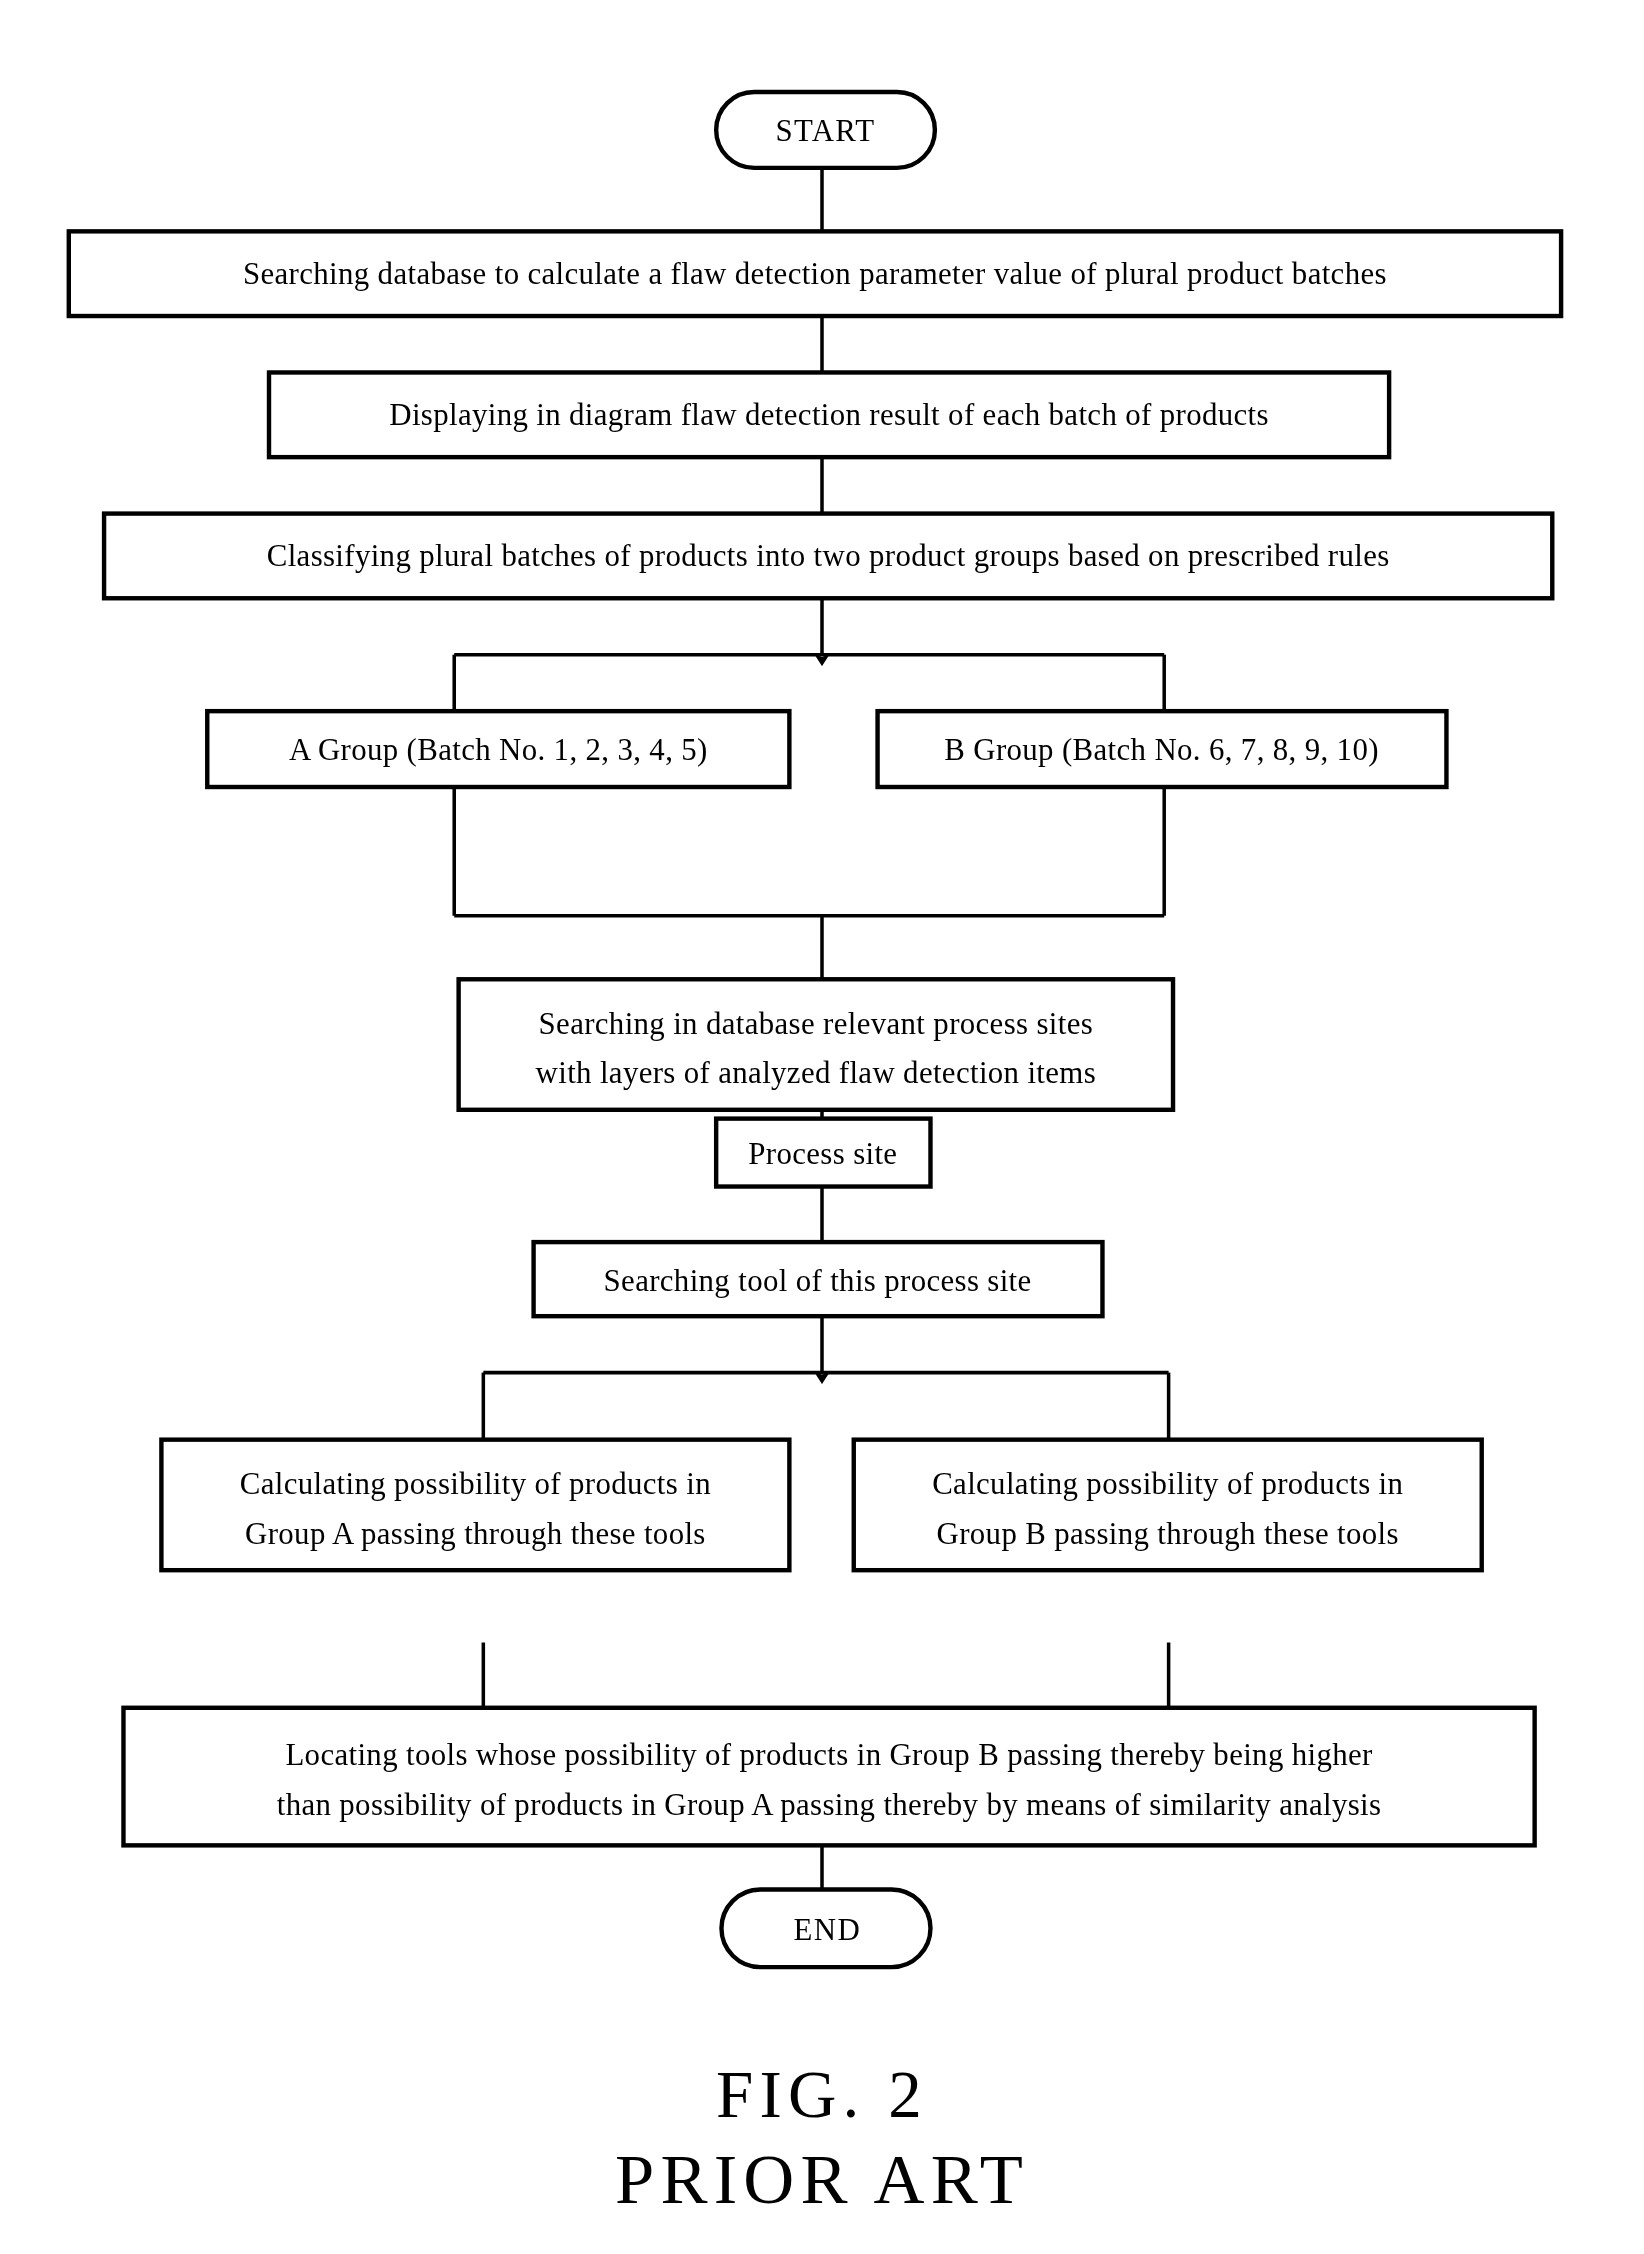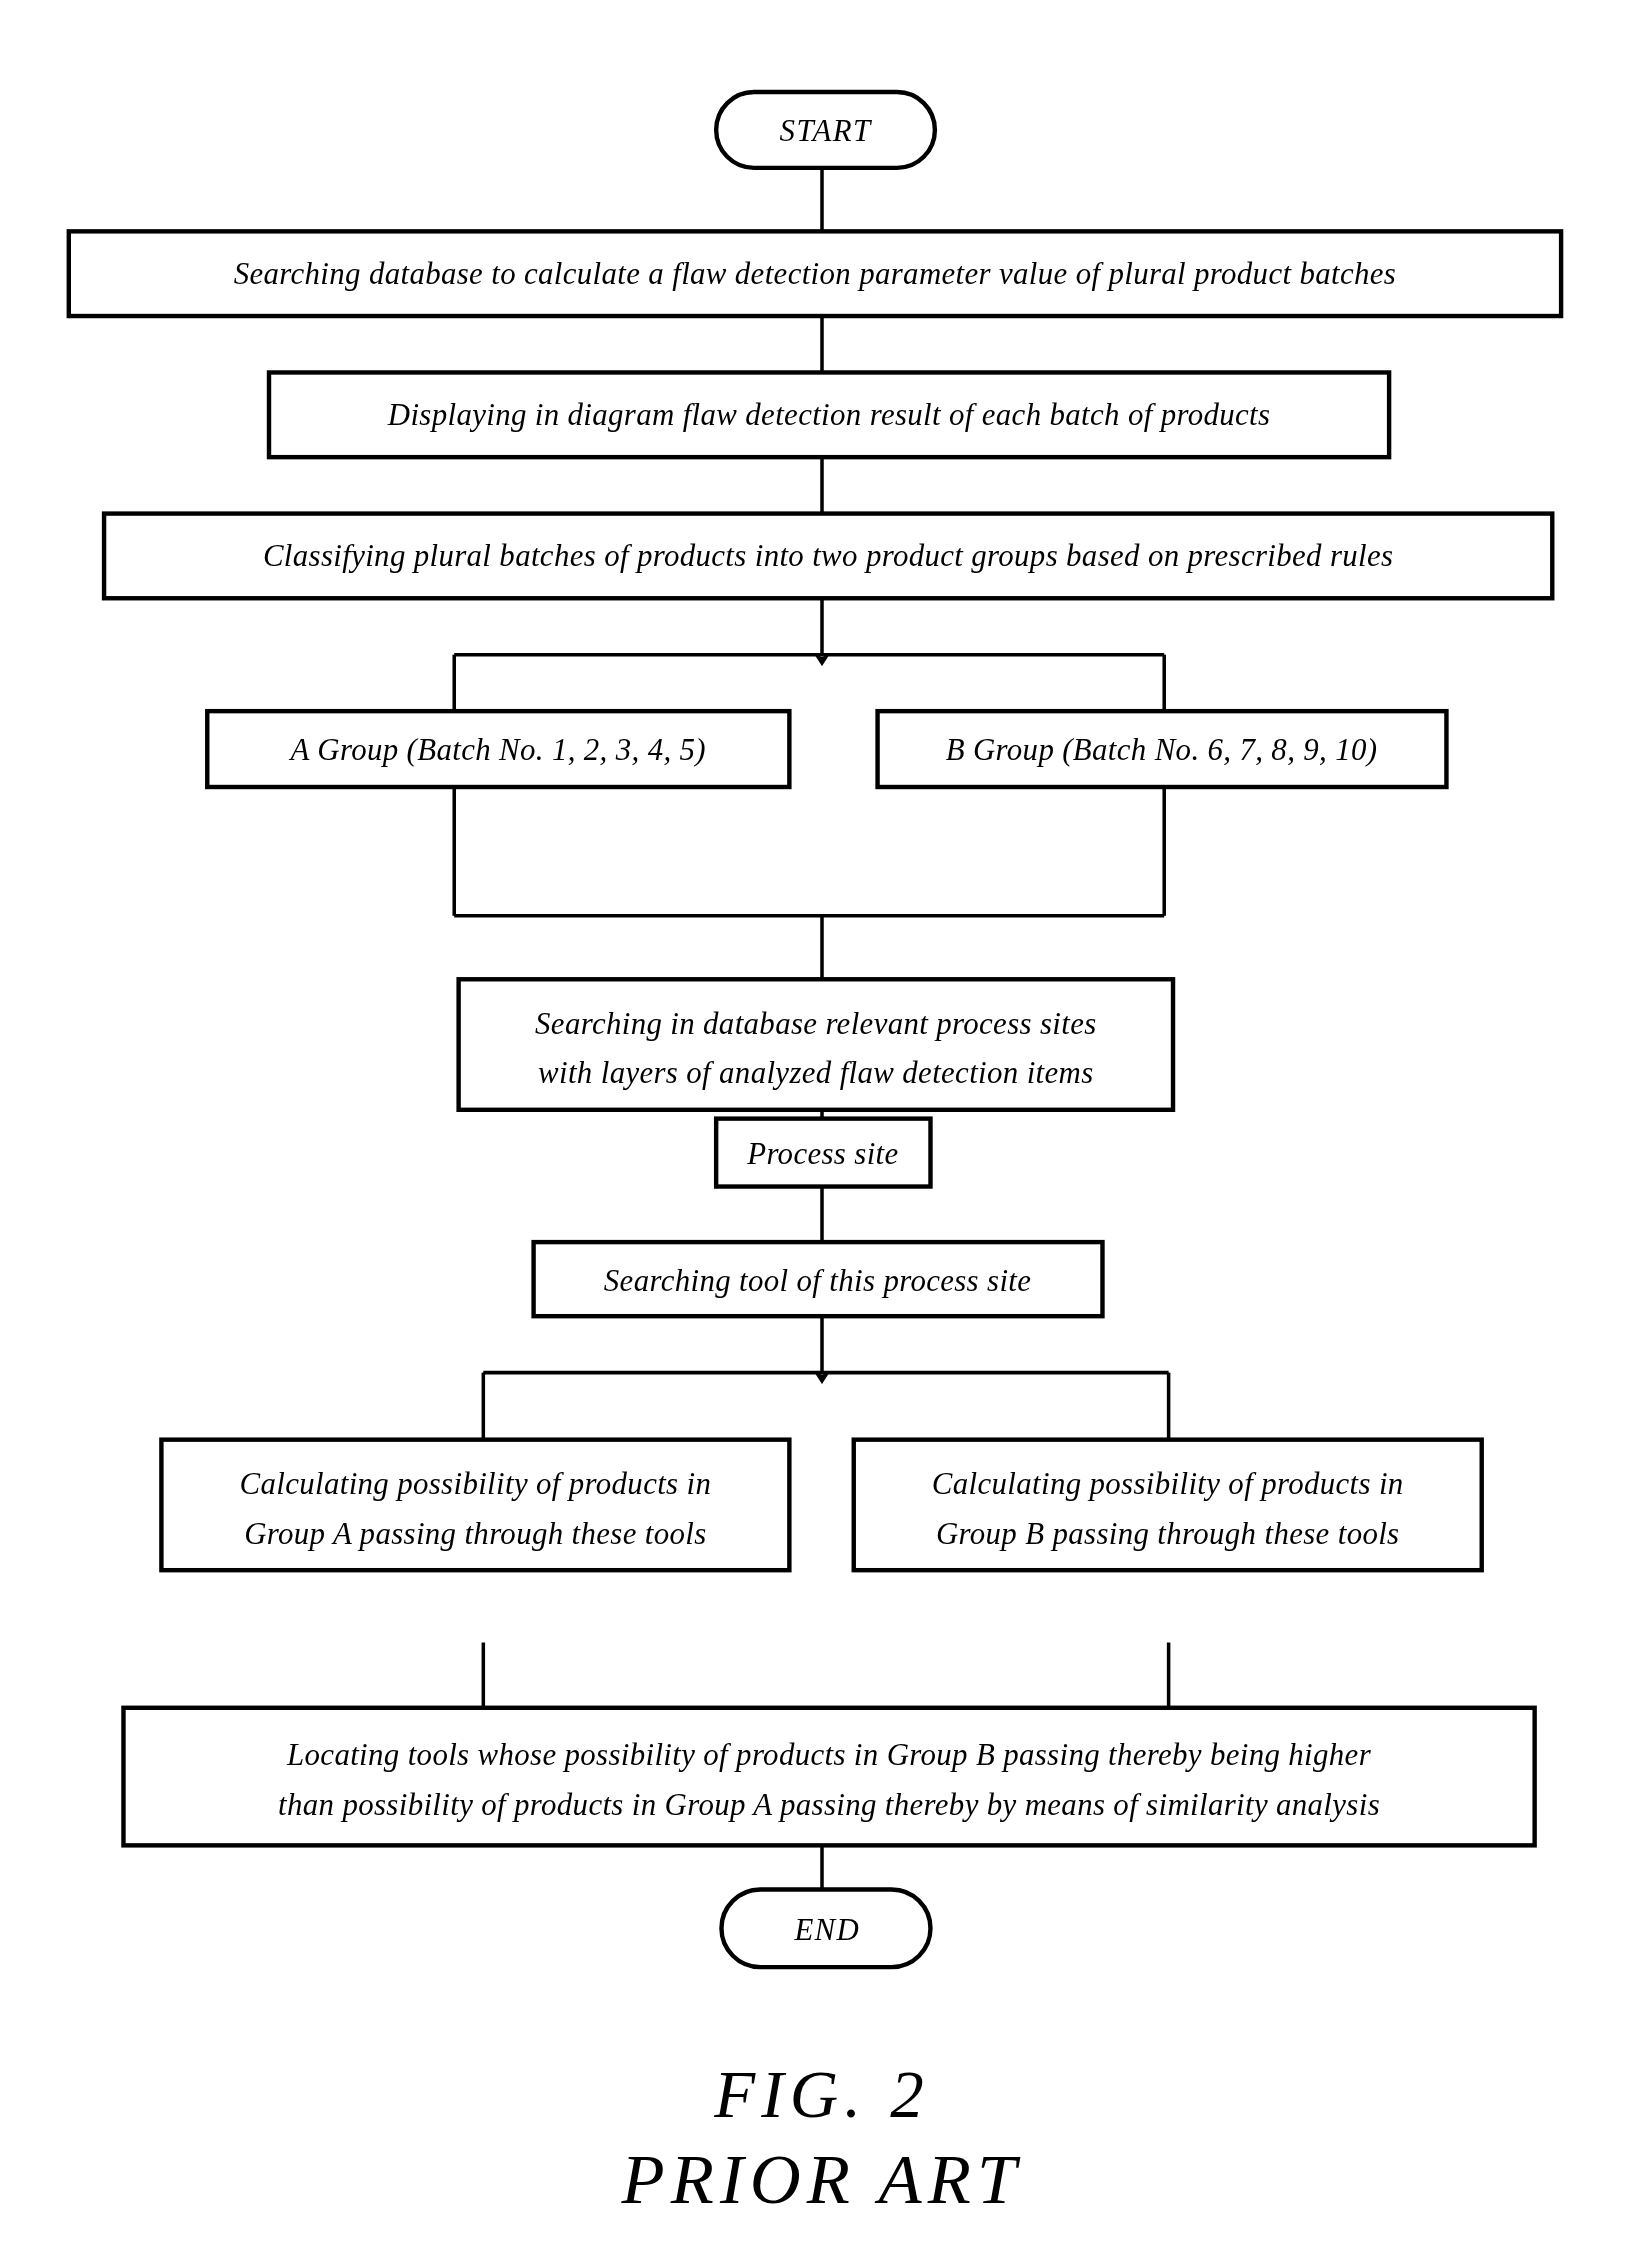--- a/index.html
+++ b/index.html
@@ -12,21 +12,20 @@
     height: 2254px;
     font-family: "Liberation Serif", serif;
     color: #000000;
     overflow: hidden;
   }
   #figure-root {
     position: relative;
     width: 1644px;
     height: 2254px;
     background: #ffffff;
-    font-style: italic;
   }
   svg.flow {
     position: absolute;
     top: 0;
     left: 0;
     width: 1644px;
     height: 2254px;
   }
   .box-rect {
     fill: #ffffff;

